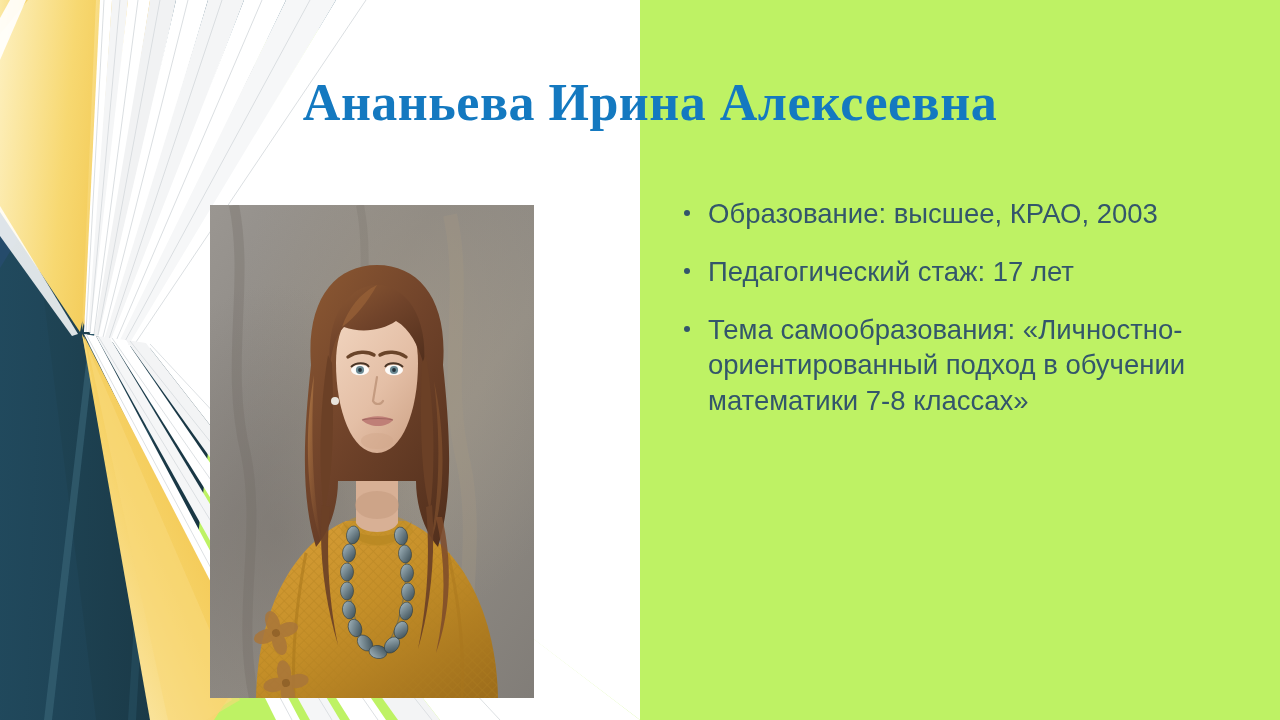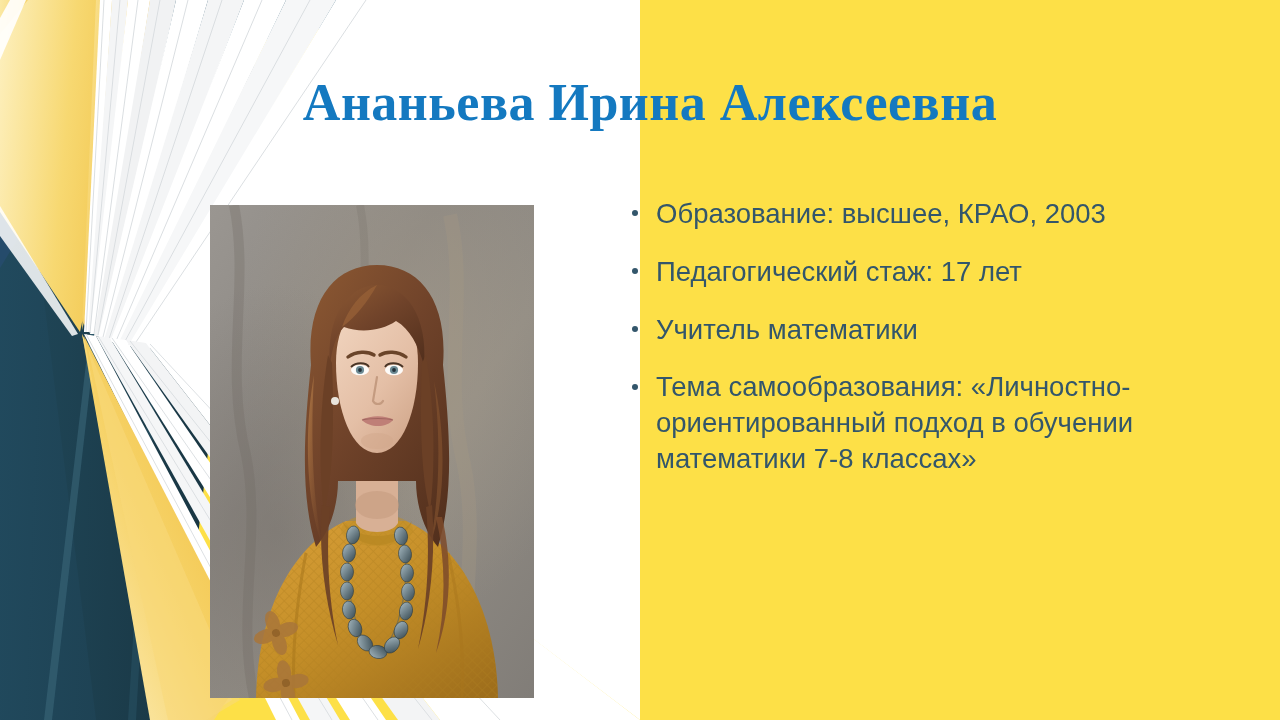--- a/index.html
+++ b/index.html
@@ -1,20 +1,20 @@
 <!DOCTYPE html>
 <html lang="ru"><head>
 <meta charset="utf-8">
 <title>Slide</title>
 <style>
   html,body{margin:0;padding:0;background:#fff;}
   body{width:1280px;height:720px;overflow:hidden;font-family:"Liberation Sans",sans-serif;}
 
   #slide{
-    position:relative;width:1280px;height:720px;background:#fde047;overflow:hidden;
+    position:relative;width:1280px;height:720px;background:#bef264;overflow:hidden;
   }
 
   
   .deco{position:absolute;top:0;left:0;width:640px;height:720px;overflow:hidden;pointer-events:none;}
   .deco svg{display:block;}
 
   
   #title{
     position:absolute;left:120px;top:74px;width:1060px;
     text-align:center;
@@ -29,21 +29,21 @@
 
   
   #photo-frame{
     position:absolute;left:210px;top:205px;width:324px;height:493px;
     overflow:hidden;background:#8d8a87;
   }
   #photo-frame svg{display:block;width:324px;height:493px;}
 
   
   #bullets{
-    position:absolute;left:624px;top:196px;width:560px;
+    position:absolute;left:676px;top:196px;width:560px;
     color:#33566b;
     font-family:"Liberation Sans",sans-serif;
     font-size:27.5px;
     line-height:1.30;
   }
   .bullet{
     position:relative;
     padding-left:32px;
     margin-bottom:22px;
   }
@@ -328,21 +328,17 @@
     <div class="bullet">
       <span class="dot"></span>
       <span class="txt">Образование: высшее, КРАО, 2003</span>
     </div>
     <div class="bullet">
       <span class="dot"></span>
       <span class="txt">Педагогический стаж: 17 лет</span>
     </div>
     <div class="bullet">
       <span class="dot"></span>
-      <span class="txt">Учитель математики</span>
-    </div>
-    <div class="bullet">
-      <span class="dot"></span>
       <span class="txt">Тема самообразования: «Личностно-ориентированный подход в обучении математики 7-8 классах»</span>
     </div>
   </div>
 
 </div>
 
 </body></html>

